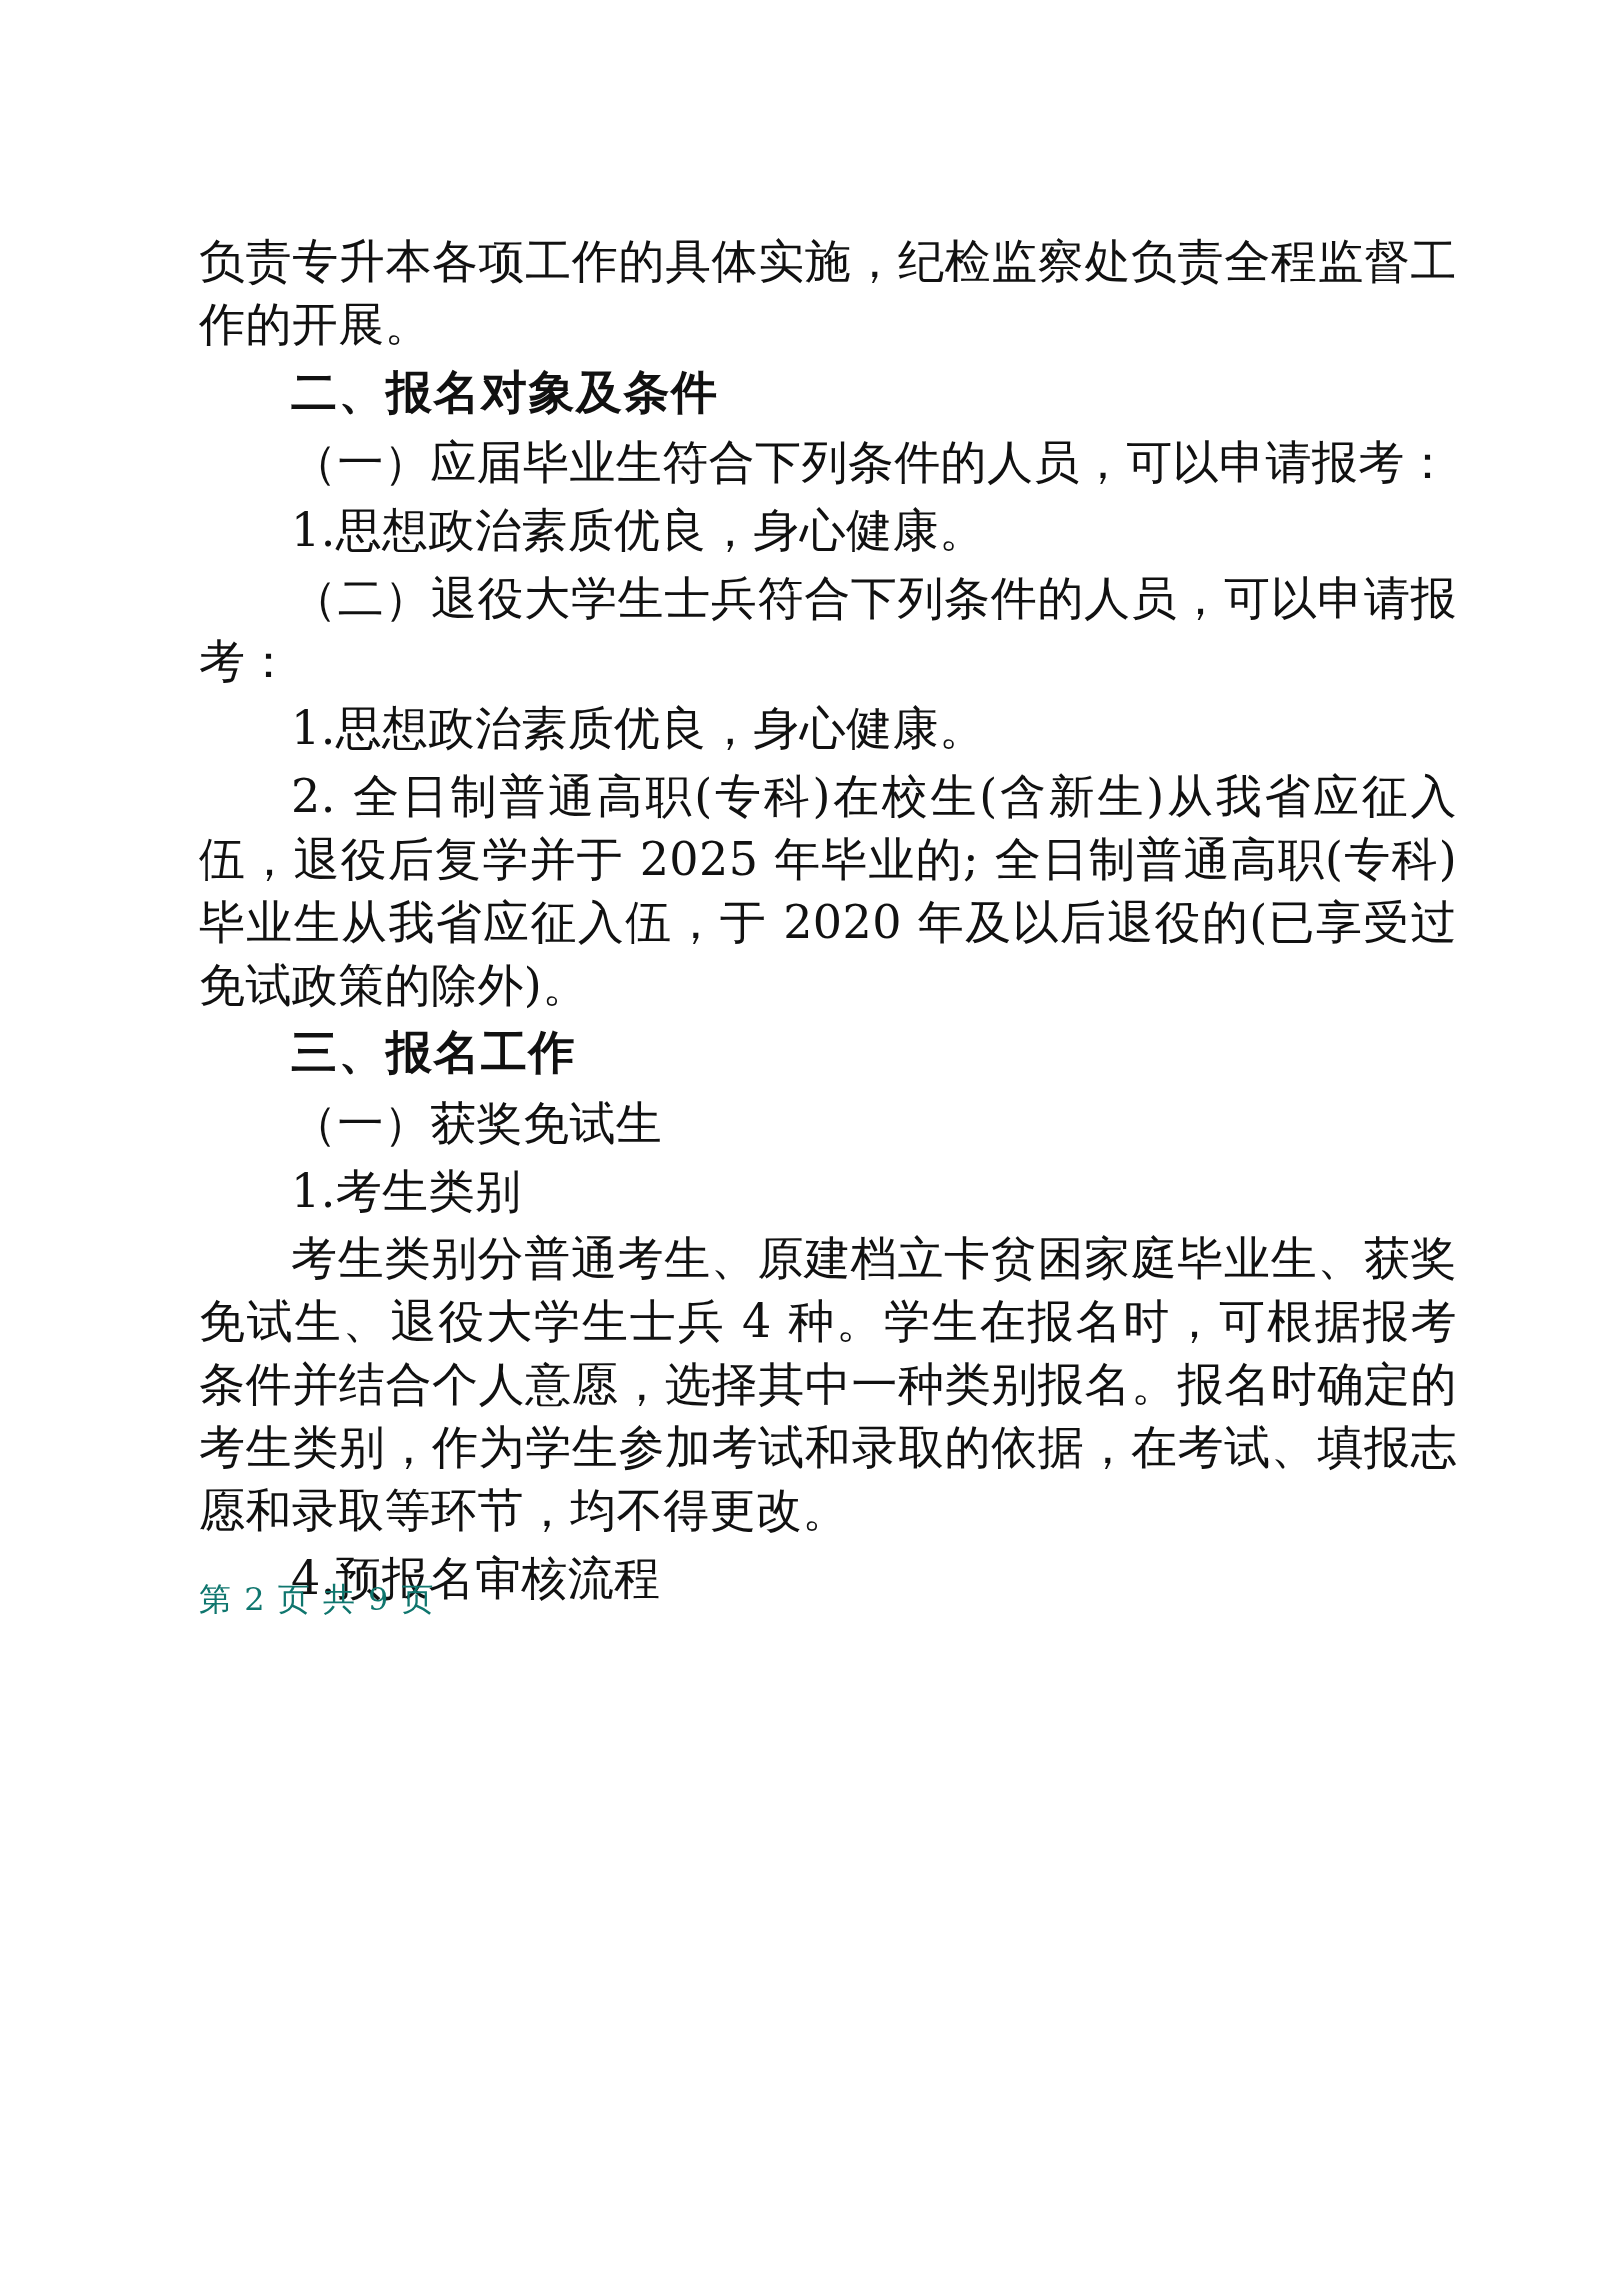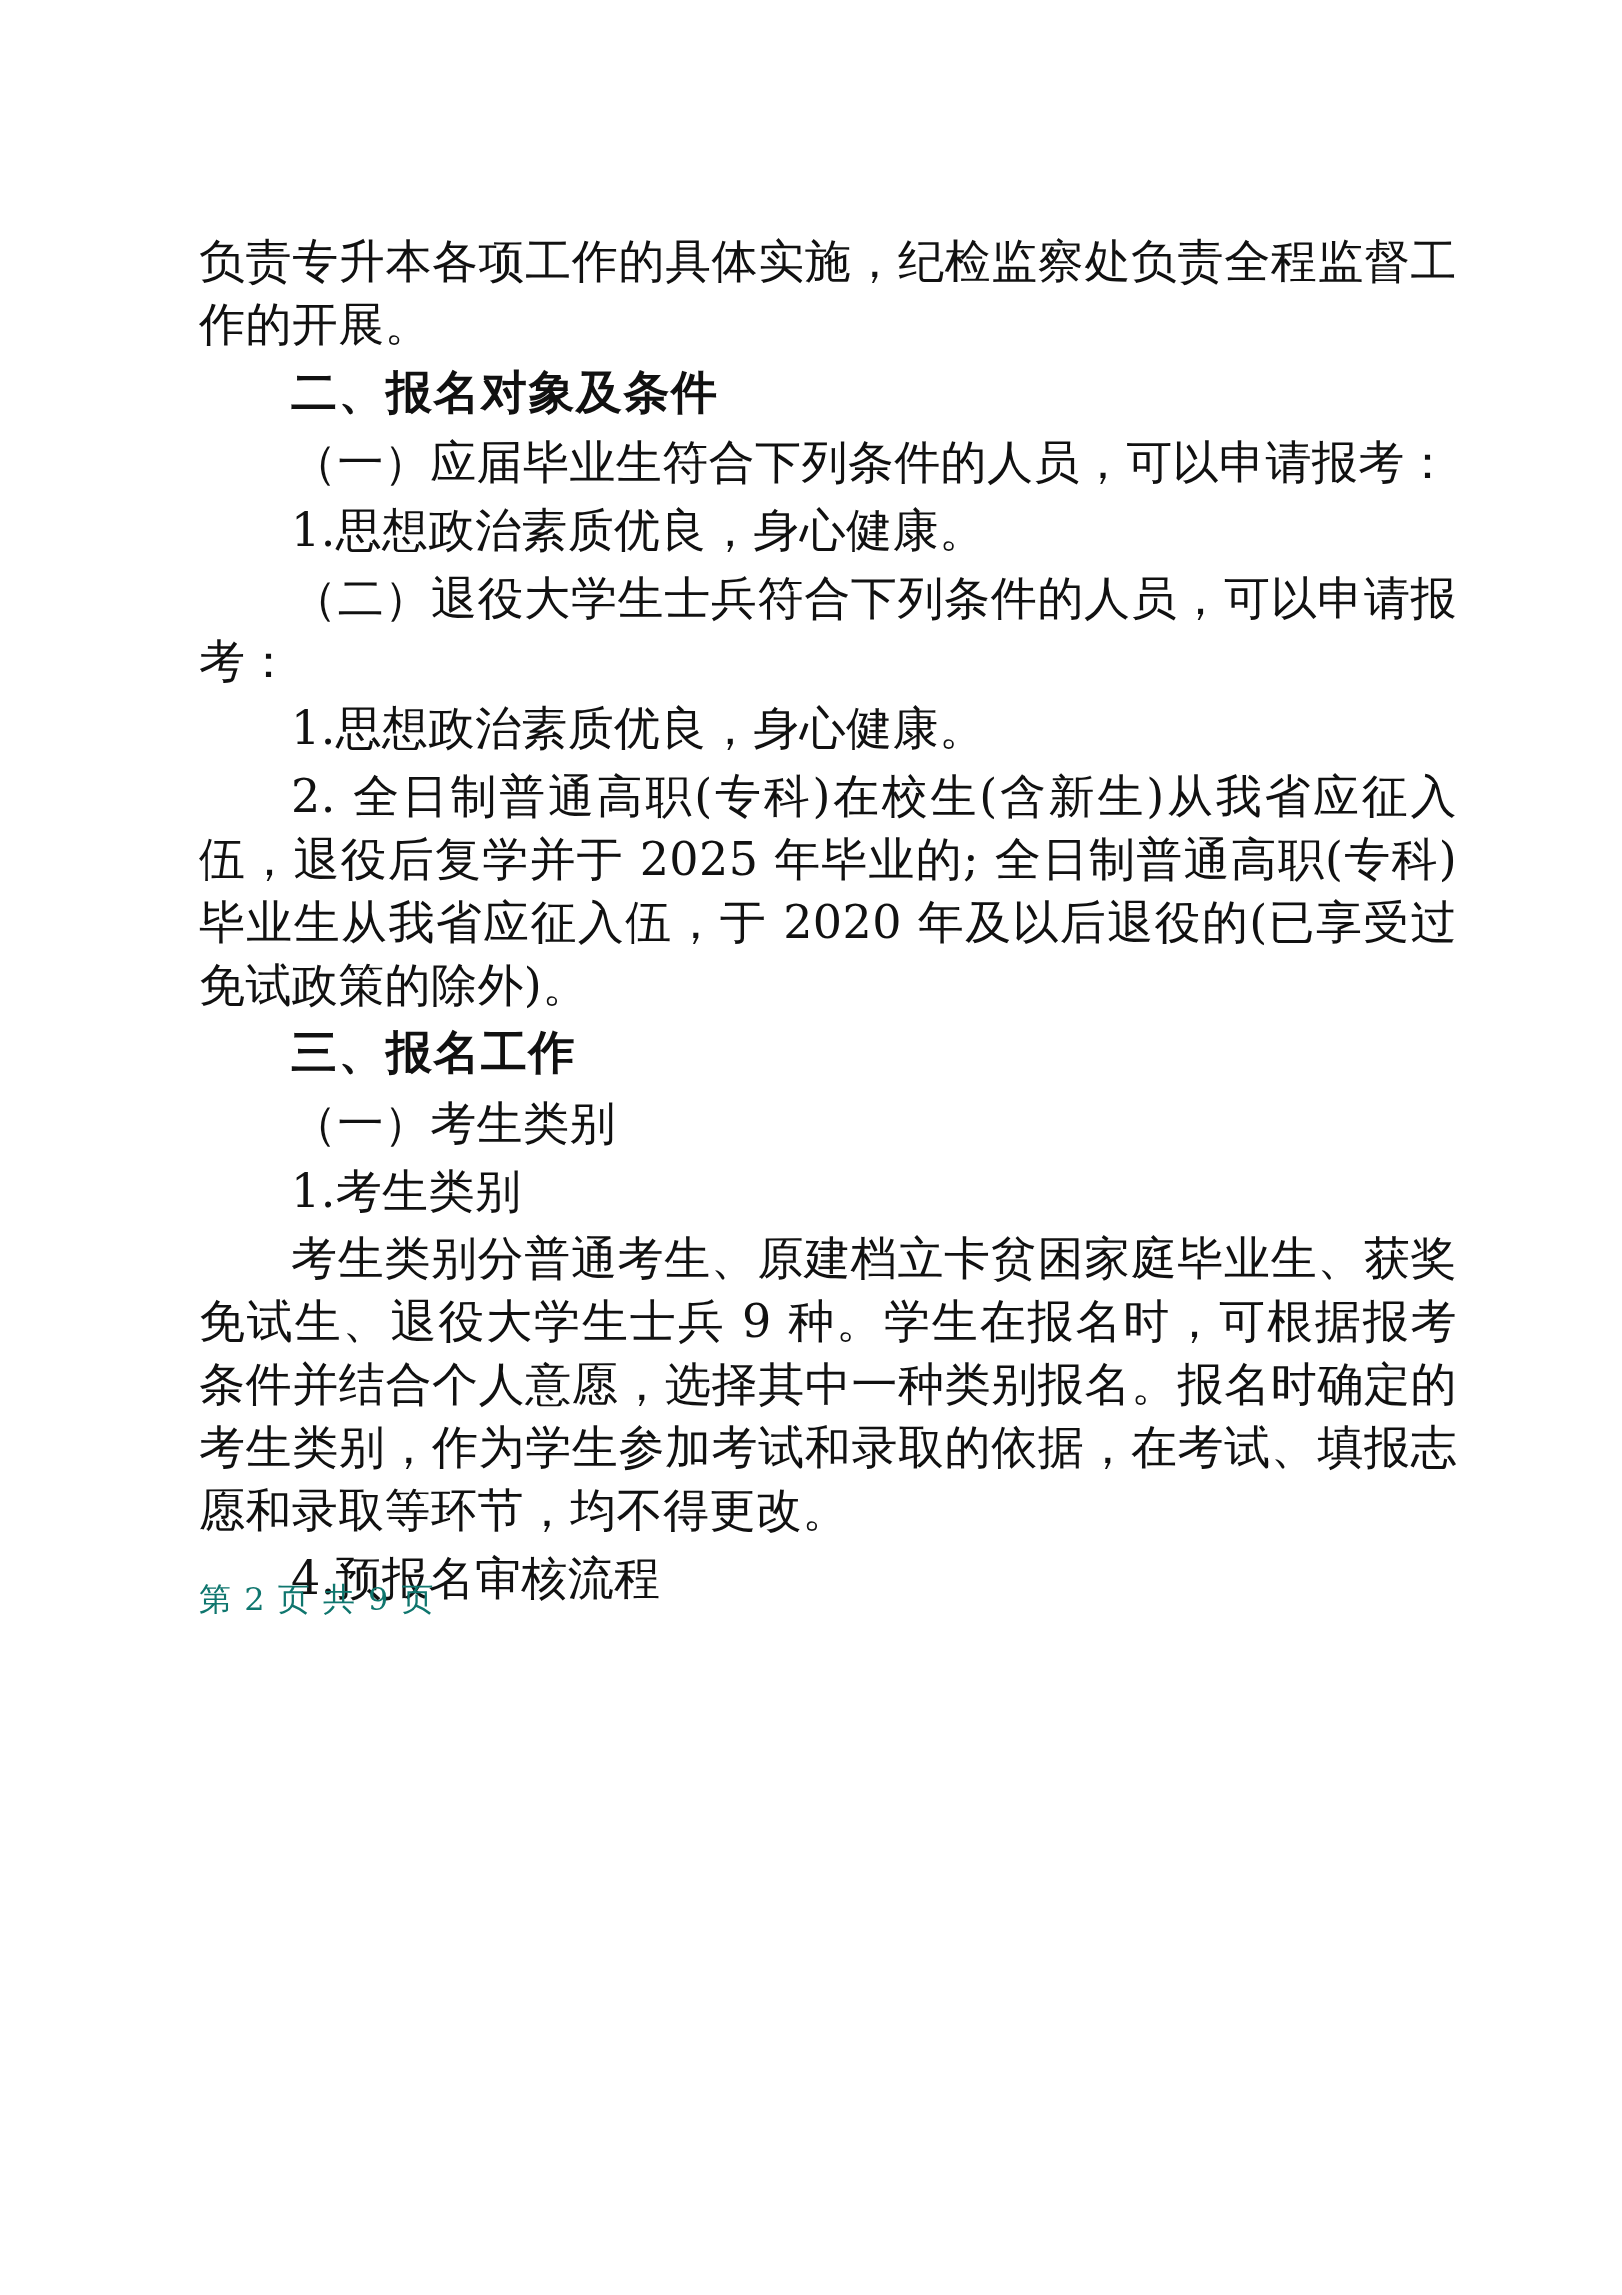--- a/index.html
+++ b/index.html
@@ -61,20 +61,20 @@
 <div class="page">
   <div class="doc-body">
     <p class="plain">负责专升本各项工作的具体实施，纪检监察处负责全程监督工作的开展。</p>
     <p class="heading">二、报名对象及条件</p>
     <p class="indent">（一）应届毕业生符合下列条件的人员，可以申请报考：</p>
     <p class="indent">1.思想政治素质优良，身心健康。</p>
     <p class="indent">（二）退役大学生士兵符合下列条件的人员，可以申请报考：</p>
     <p class="indent">1.思想政治素质优良，身心健康。</p>
     <p class="indent">2. 全日制普通高职(专科)在校生(含新生)从我省应征入伍，退役后复学并于 2025 年毕业的; 全日制普通高职(专科)毕业生从我省应征入伍，于 2020 年及以后退役的(已享受过免试政策的除外)。</p>
     <p class="heading">三、报名工作</p>
-    <p class="indent">（一）考生类别</p>
+    <p class="indent">（一）获奖免试生</p>
     <p class="indent">1.考生类别</p>
-    <p class="indent">考生类别分普通考生、原建档立卡贫困家庭毕业生、获奖免试生、退役大学生士兵 9 种。学生在报名时，可根据报考条件并结合个人意愿，选择其中一种类别报名。报名时确定的考生类别，作为学生参加考试和录取的依据，在考试、填报志愿和录取等环节，均不得更改。</p>
+    <p class="indent">考生类别分普通考生、原建档立卡贫困家庭毕业生、获奖免试生、退役大学生士兵 4 种。学生在报名时，可根据报考条件并结合个人意愿，选择其中一种类别报名。报名时确定的考生类别，作为学生参加考试和录取的依据，在考试、填报志愿和录取等环节，均不得更改。</p>
     <p class="indent">4.预报名审核流程</p>
   </div>
   <div class="footer">第 2 页 共 9 页</div>
 </div>
 
 
 </body></html>

